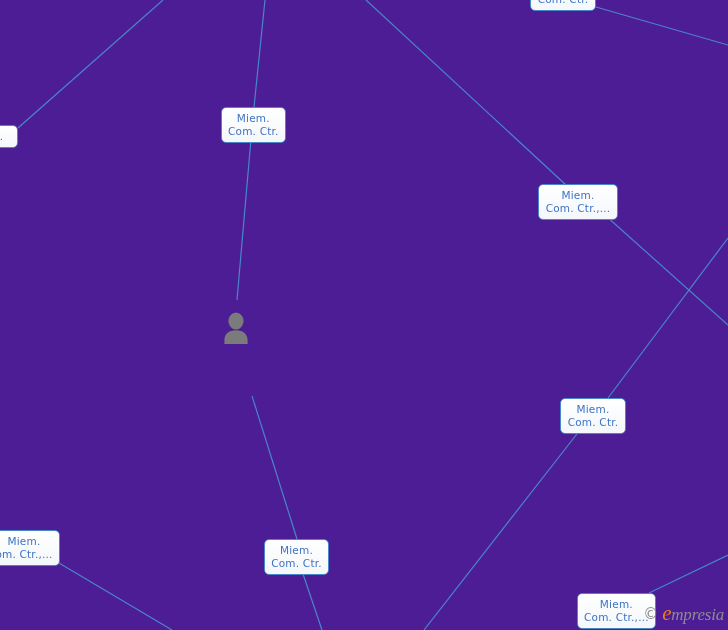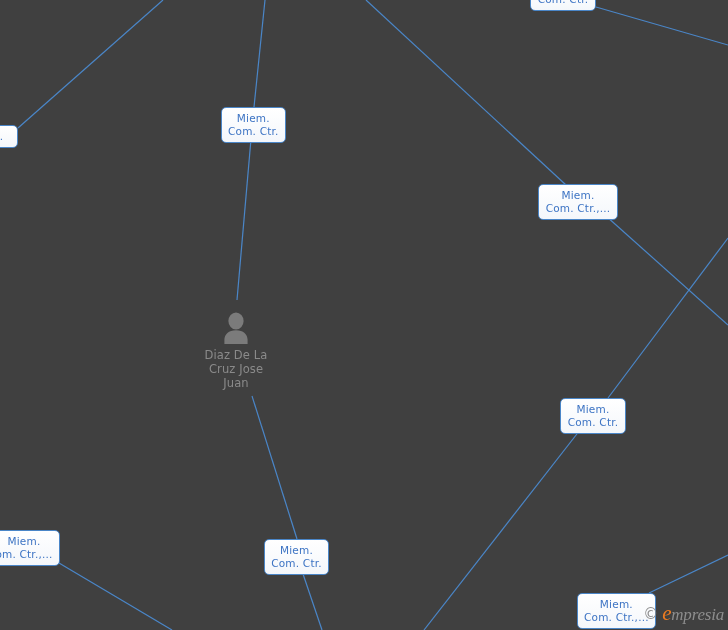--- a/index.html
+++ b/index.html
@@ -8,21 +8,21 @@
     background: #ffffff;
   }
   body {
     font-family: "DejaVu Sans", sans-serif;
   }
   #graph-canvas {
     position: relative;
     width: 728px;
     height: 630px;
     overflow: hidden;
-    background: #404040;
+    background: #4c1d95;
   }
   #edges-layer {
     position: absolute;
     left: 0;
     top: 0;
     width: 728px;
     height: 630px;
   }
   .node-label-box {
     position: absolute;
@@ -140,25 +140,20 @@
       <div class="node-label-box" style="left: -22px; top: 125px; min-width: 40px;">
         <span class="ln">...</span>
       </div>
     </div>
 
   <div id="person-node" style="left:171px; top:312px;">
     <svg id="person-avatar" viewBox="0 0 34 32" xmlns="http://www.w3.org/2000/svg">
       <ellipse cx="17" cy="9" rx="7.6" ry="8.6" fill="#7b7b7b"></ellipse>
       <path d="M17 18.2c-7.4 0-11.6 4.2-11.6 9.6V32h23.2v-4.2c0-5.4-4.2-9.6-11.6-9.6z" fill="#7b7b7b"></path>
     </svg>
-    <span id="person-name">
-        <span style="display: block;">Diaz De La</span>
-        <span style="display: block;">Cruz Jose</span>
-        <span style="display: block;">Juan</span>
-      </span>
   </div>
 
   <div id="watermark">
     <span id="watermark-copyright">©</span>
     <span id="watermark-wordmark"><span class="brand-initial">e</span><span>mpresia</span></span>
   </div>
 
 </div>
 
 </body></html>

